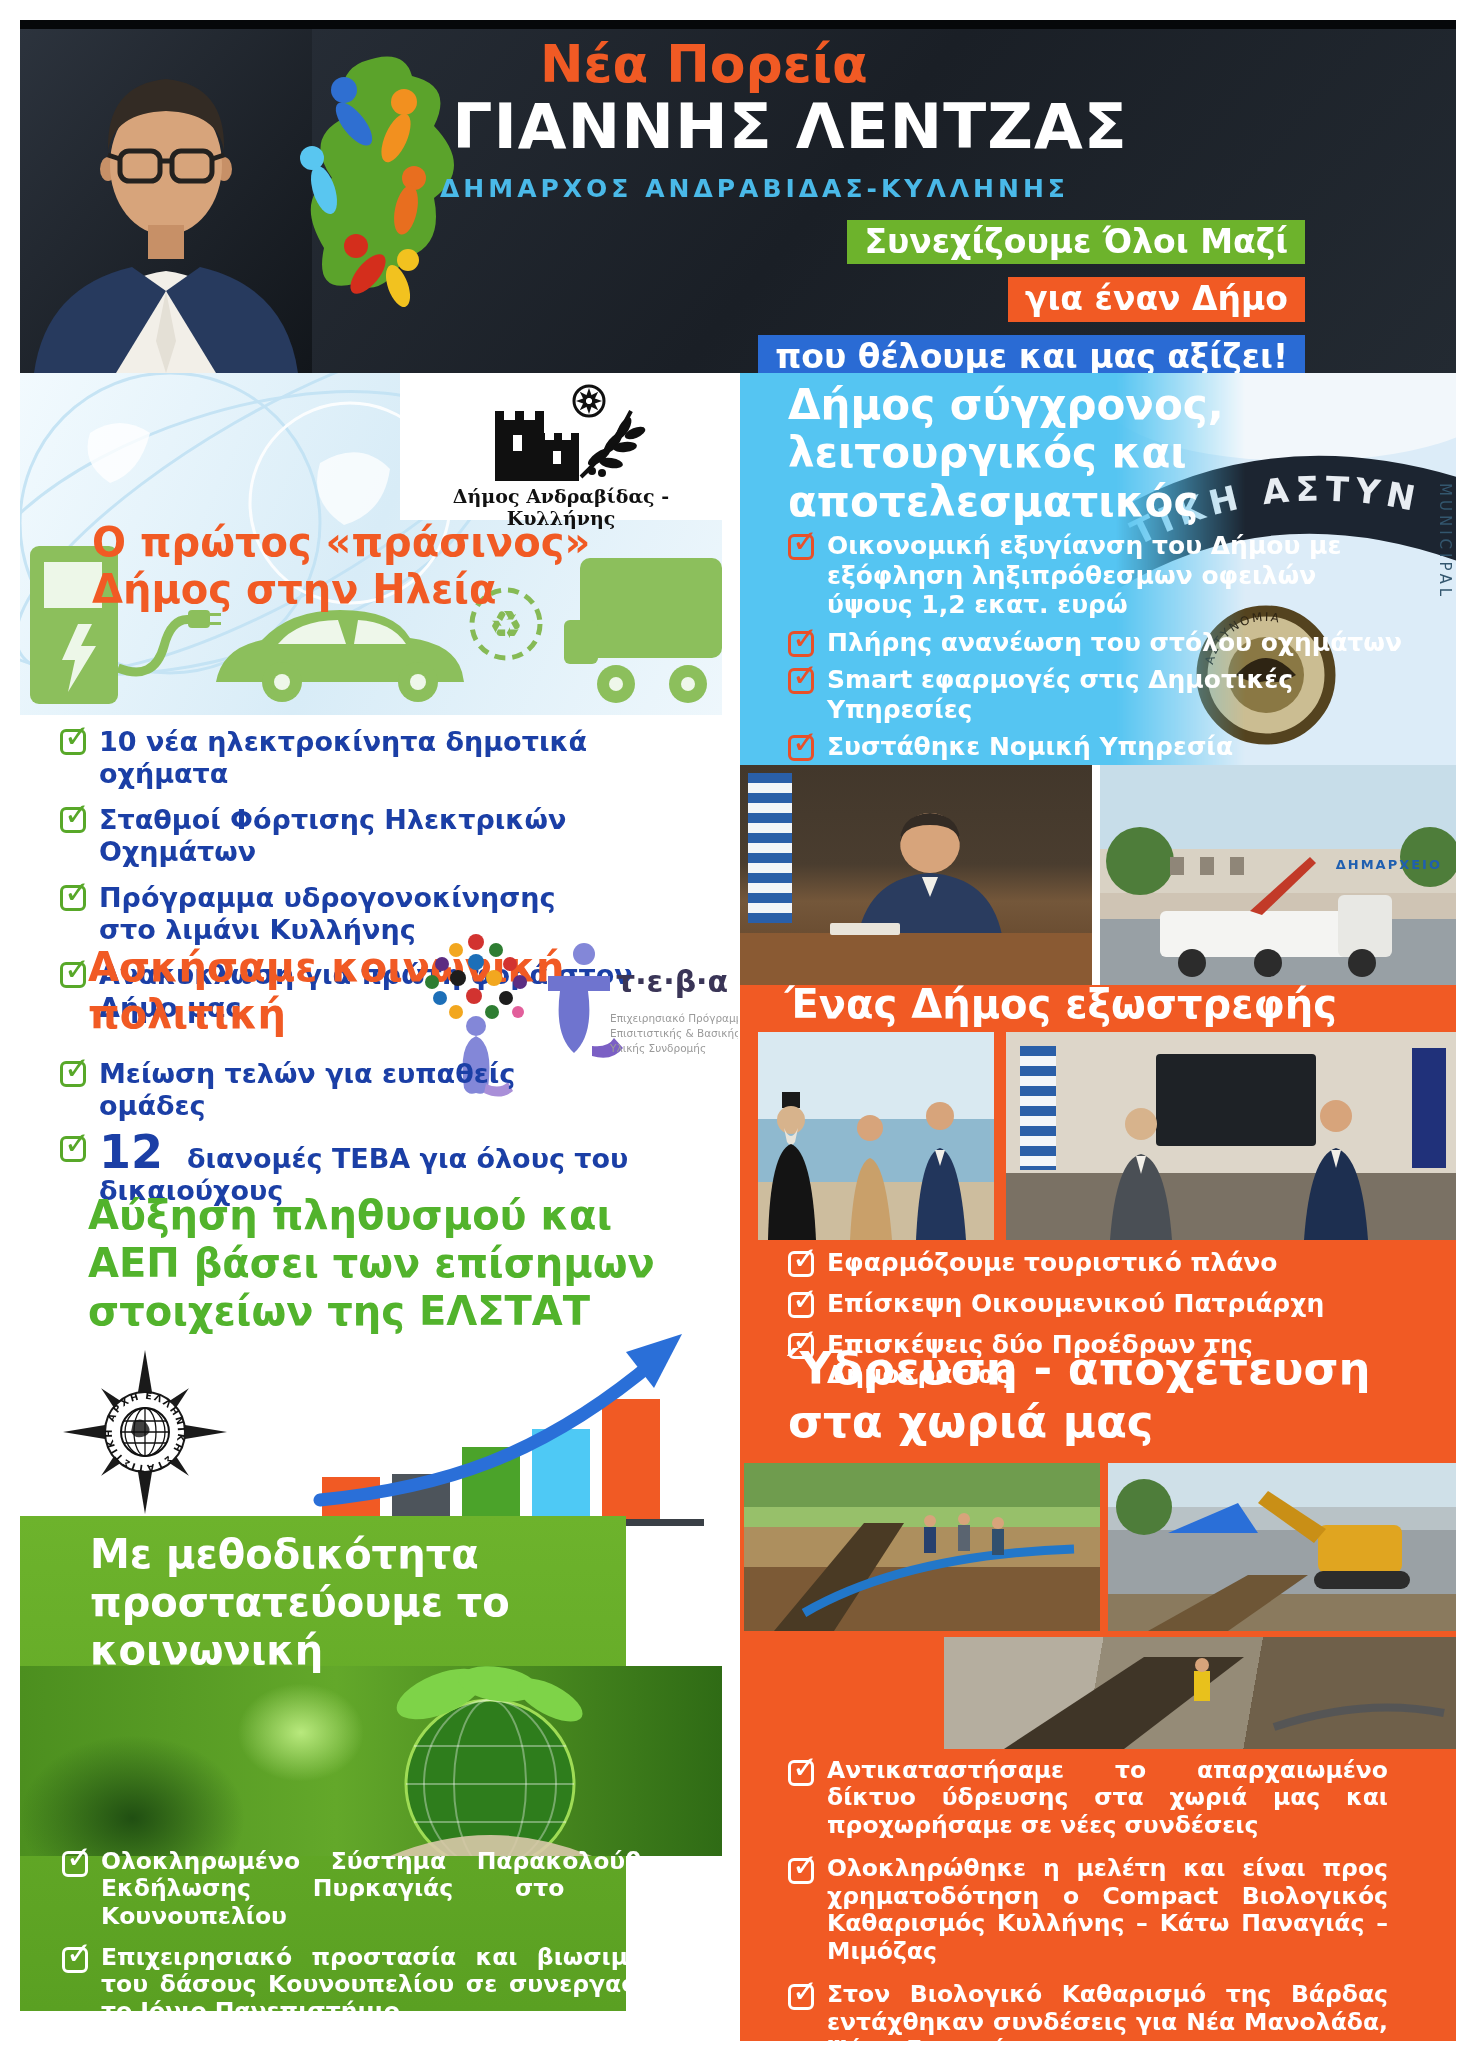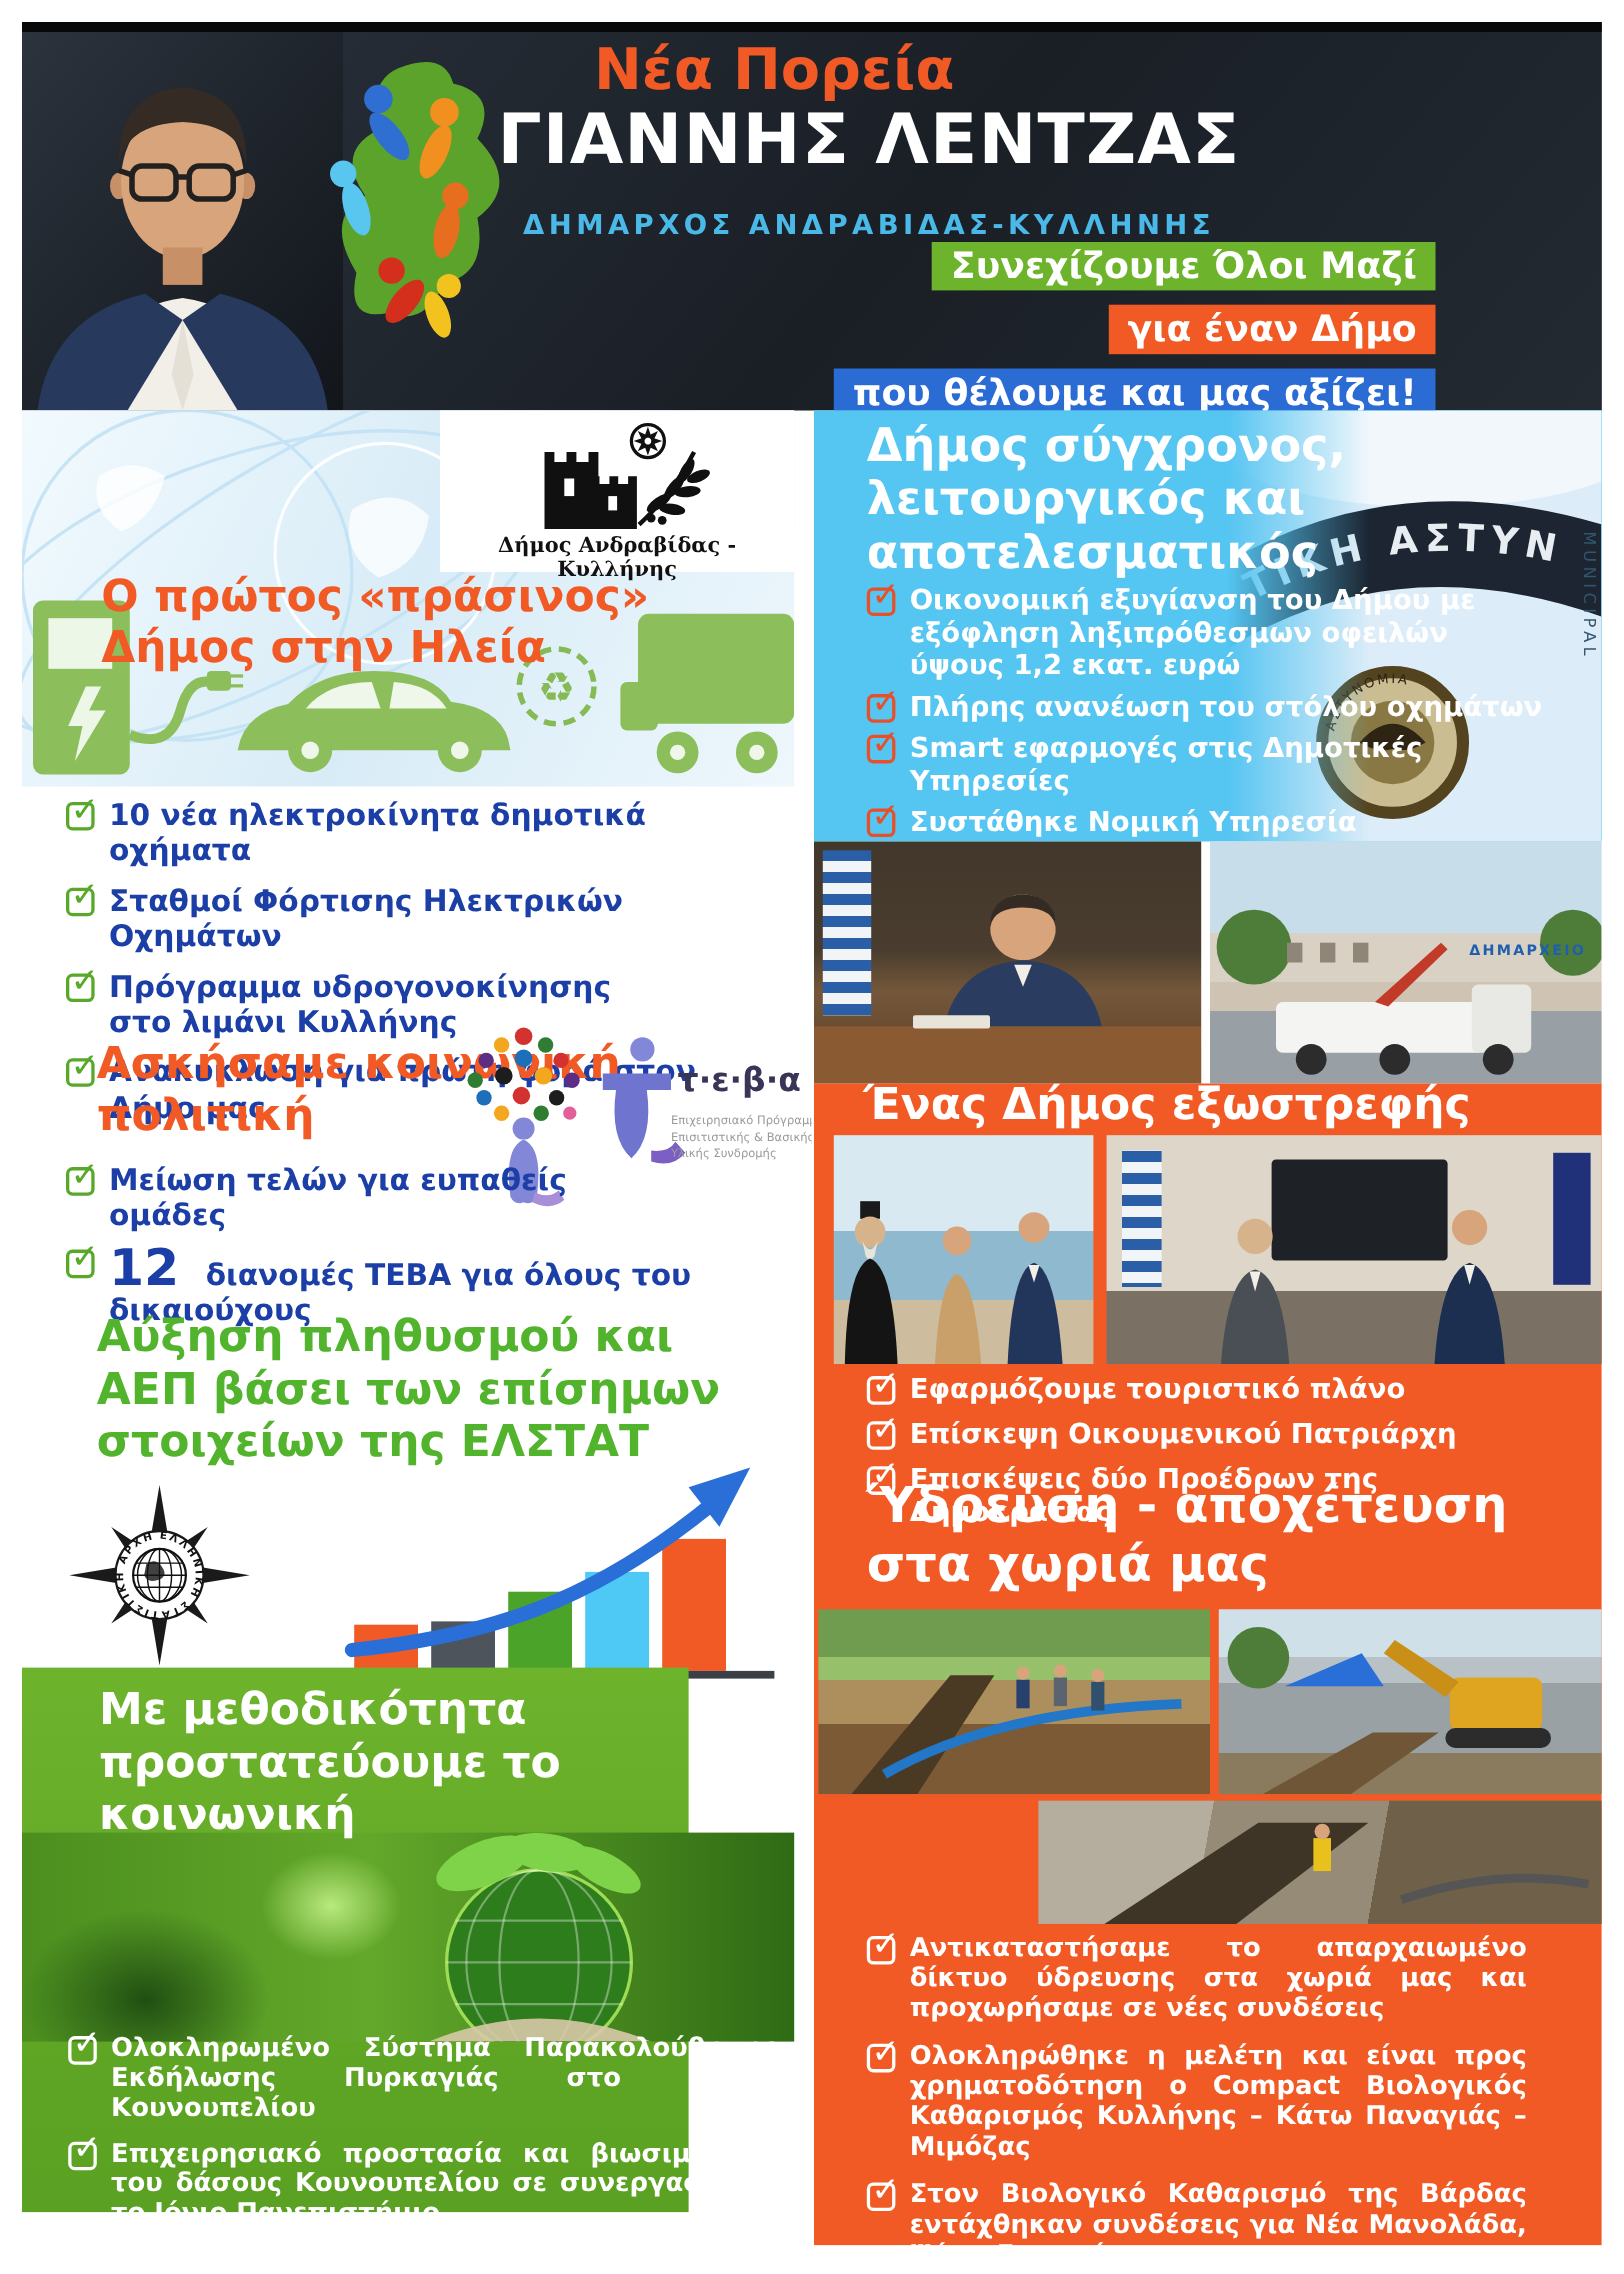--- a/index.html
+++ b/index.html
@@ -11,21 +11,21 @@
   .hdr{position:absolute;left:20px;top:20px;width:1436px;height:353px;
        background:linear-gradient(180deg,#06080a 0,#06080a 9px,rgba(0,0,0,0) 9px),
                   linear-gradient(130deg,#2b323c 0%,#1a1f26 55%,#232a32 100%);
        background-color:#1e242b}
   .portrait{position:absolute;left:0;top:9px;width:292px;height:344px;overflow:hidden}
   .plogo{position:absolute;left:262px;top:26px;width:215px;height:262px}
   .brand{position:absolute;left:520px;top:14px;width:580px;text-align:left;
          font-size:52px;font-weight:bold;color:#f15a24}
   .cname{position:absolute;left:420px;top:70px;width:700px;text-align:center;
          font-size:63px;font-weight:bold;color:#fff;letter-spacing:1px;white-space:nowrap}
-  .ctitle{position:absolute;left:420px;top:170px;width:700px;text-align:center;
+  .ctitle{position:absolute;left:420px;top:154px;width:700px;text-align:left;
           font-size:25px;font-weight:bold;color:#4ab9e8;letter-spacing:4px;white-space:nowrap}
   .slogans{position:absolute;top:200px;right:151px;display:flex;flex-direction:column;align-items:flex-end;gap:13px}
   .slg{color:#fff;font-size:33px;font-weight:bold;padding:4px 17px;white-space:nowrap;line-height:1.1}
   .s1{background:#6db32c}.s2{background:#f15a24}.s3{background:#2a6bd4}
 
   
   .eco{position:absolute;left:20px;top:373px;width:702px;height:342px;overflow:hidden;
        background:linear-gradient(115deg,#f2fafe 0%,#d8ecf7 50%,#eef7fc 100%)}
   .muni{position:absolute;left:380px;top:0;width:322px;height:147px;background:#fff;text-align:center}
   .muni-cap{font-family:"DejaVu Serif","Liberation Serif",serif;font-size:19px;font-weight:bold;color:#111}

